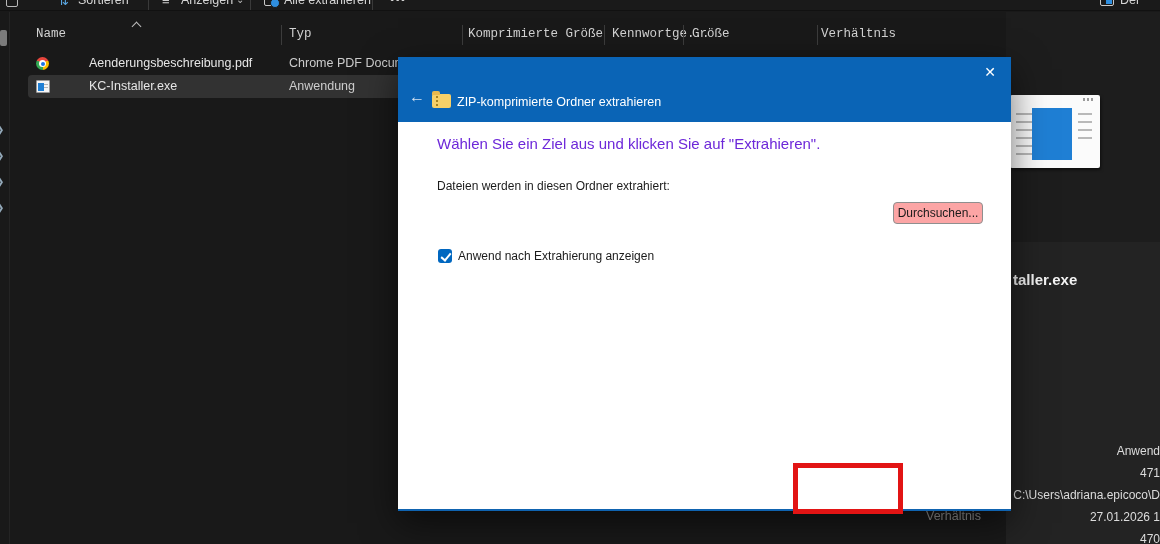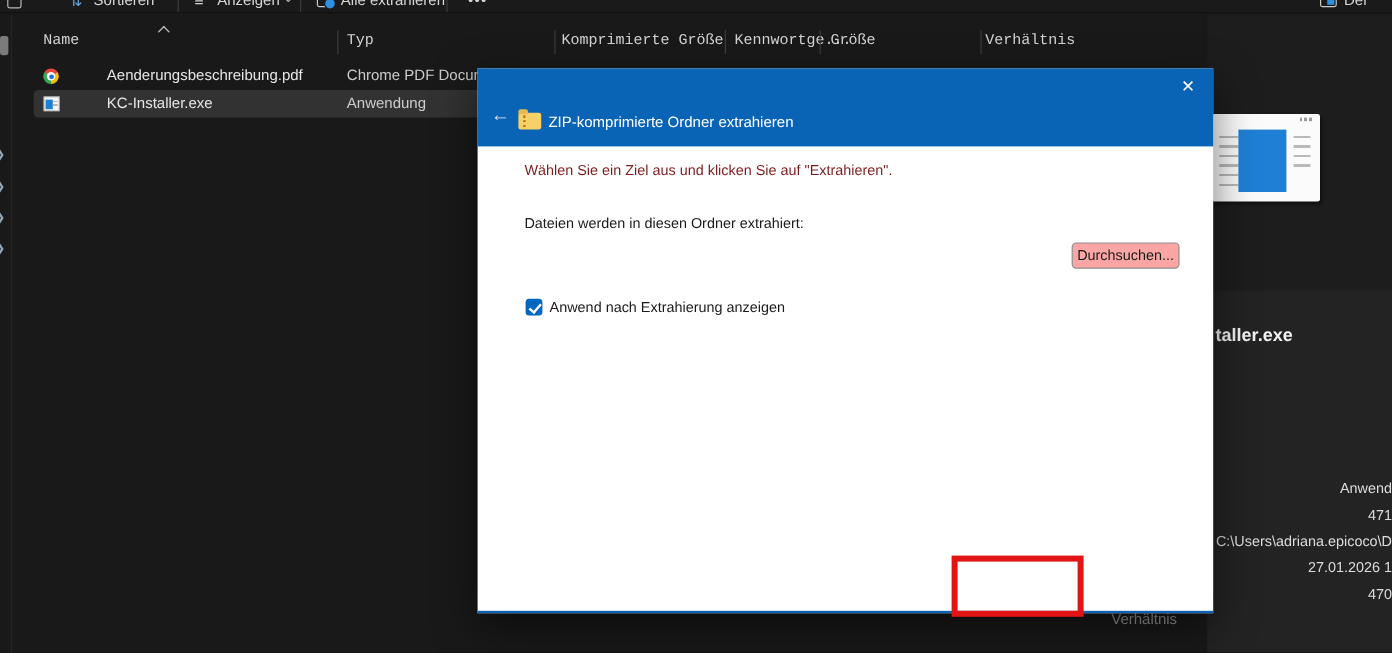--- a/index.html
+++ b/index.html
@@ -52,35 +52,35 @@
   .bigicon { position:absolute; left:1010px; top:95px; width:90px; height:73px; background:#fbfbfb; border-radius:2px;
     box-shadow:1px 2px 3px rgba(0,0,0,.5); z-index:2; }
   .bigicon .dots { position:absolute; right:5px; top:3px; width:12px; height:3px;
     background:repeating-linear-gradient(90deg,#9a9a9a 0 2px, transparent 2px 4px); }
   .bigicon .lines-l { position:absolute; left:6px; top:18px; width:16px; height:42px;
     background:repeating-linear-gradient(#b9b9b9 0 2px, transparent 2px 8px); }
   .bigicon .bluerect { position:absolute; left:22px; top:13px; width:40px; height:52px; background:#1f7fd4; }
   .bigicon .lines-r { position:absolute; left:68px; top:18px; width:14px; height:27px;
     background:repeating-linear-gradient(#b9b9b9 0 2px, transparent 2px 8px); }
   .preview-name { position:absolute; left:1013px; top:271px; font-size:15px; font-weight:bold; color:#f2f2f2; z-index:2; white-space:nowrap; }
-  .detail-line { position:absolute; right:0; text-align:right; font-size:12px; color:#dcdcdc; z-index:2; white-space:nowrap; }
+  .detail-line { position:absolute; right:0; text-align:right; font-size:12px; color:#dcdcdc; z-index:2; white-space:nowrap;margin-top:44px; }
   .ratio-label { position:absolute; left:926px; top:509px; font-size:12.5px; color:#969696; z-index:2; }
 
   
   .dialog { position:absolute; left:398px; top:57px; width:613px; height:454px; z-index:10;
     background:#ffffff; box-shadow:0 12px 34px rgba(0,0,0,.55); border-bottom:2px solid #0f63b0; }
   .dlg-titlebar { position:absolute; left:0; top:0; right:0; height:65px; background:#0a64b6; }
   .dlg-close { position:absolute; right:9px; top:4px; width:24px; height:22px; color:#ffffff; font-size:14px; text-align:center; line-height:22px; cursor:default; }
   .dlg-back { position:absolute; left:11px; top:30px; color:#d4e2f0; font-size:16px; line-height:20px; }
   .zipfolder { position:absolute; left:34px; top:37px; width:19px; height:14px; background:#f7d068; border-radius:2px; }
   .zipfolder::before { content:""; position:absolute; left:0; top:-3px; width:8px; height:4px; background:#e9b94e; border-radius:2px 2px 0 0; }
   .zipfolder::after { content:""; position:absolute; left:4px; top:2px; width:2px; height:11px;
     background:repeating-linear-gradient(#a7821f 0 2px, #f7d068 2px 4px); }
   .dlg-title { position:absolute; left:59px; top:38px; color:#ffffff; font-size:12.5px; white-space:nowrap; }
-  .dlg-heading { position:absolute; left:39px; top:78px; color:#7f1d1d; font-size:12px; white-space:nowrap; }
+  .dlg-heading { position:absolute; left:39px; top:78px; color:#6d28d9; font-size:15px; white-space:nowrap; }
   .dlg-label { position:absolute; left:39px; top:122px; color:#1b1b1b; font-size:12px; white-space:nowrap; }
   .path-field { position:absolute; left:43px; top:145px; width:434px; height:22px; background:#fff;
     border:1px solid #6d6d6d; border-bottom:3px solid #0c63b6; overflow:hidden; white-space:nowrap; }
   .path-sel { display:inline-block; background:#0078d7; color:#ffffff; font-size:11px; line-height:18px; padding:0 2px; letter-spacing:-0.2px; }
   .browse-btn { position:absolute; left:495px; top:145px; width:90px; height:22px; background:#fca5a5;
     border:1px solid #8f8f8f; border-radius:4px; font-size:12px; color:#1a1a1a; text-align:center; line-height:20px; }
   .checkbox { position:absolute; left:40px; top:192px; width:14px; height:14px; background:#0067c0; border-radius:3px; }
   .checkbox::after { content:""; position:absolute; left:4.5px; top:1.5px; width:4px; height:8px;
     border:solid #fff; border-width:0 2px 2px 0; transform:rotate(40deg); }
   .checkbox-label { position:absolute; left:60px; top:192px; font-size:12px; color:#1b1b1b; white-space:nowrap; }

